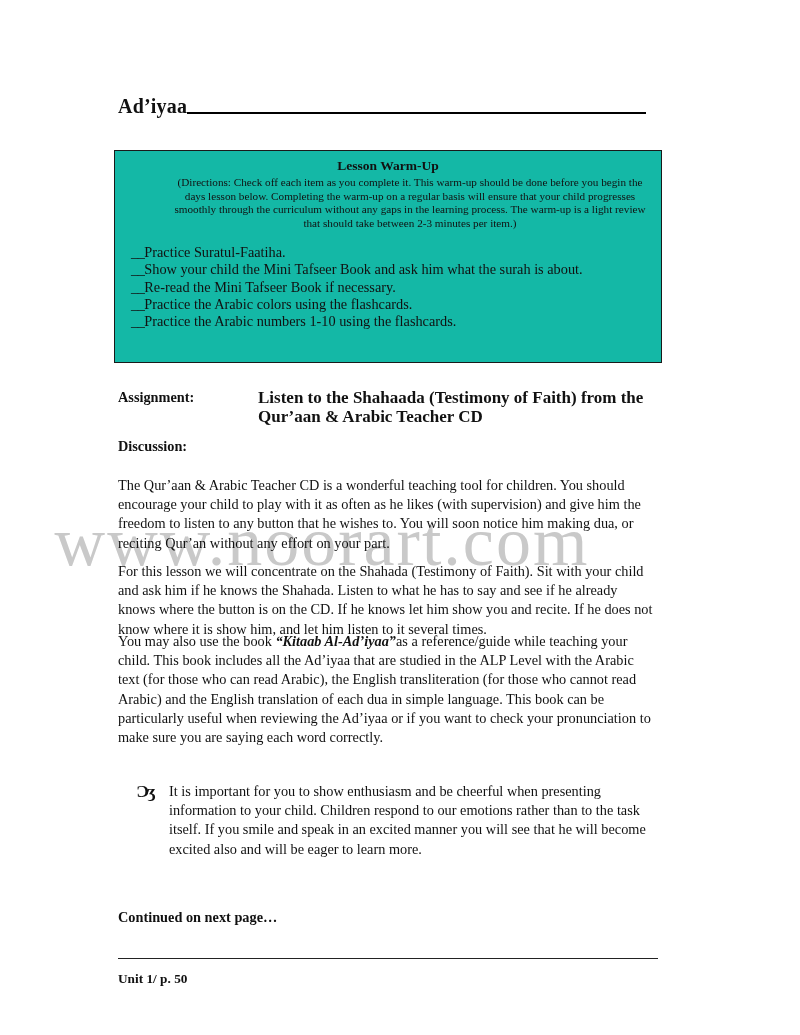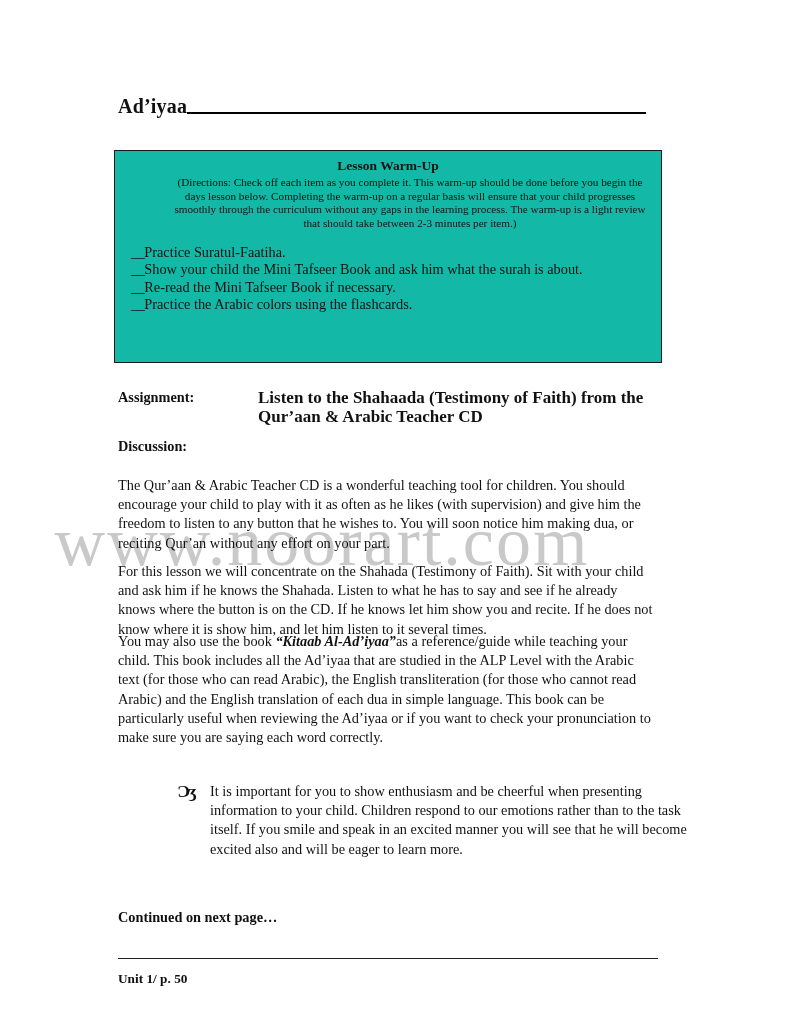--- a/index.html
+++ b/index.html
@@ -160,21 +160,20 @@
   }
 
   
   .note-row {
     position: absolute;
     left: 137px;
     top: 782px;
     width: 518px;
     display: flex;
     z-index: 2;
-    margin-left: 41px;
   }
   .note-bullet {
     flex: 0 0 32px;
     font-family: "Liberation Serif", "DejaVu Serif", serif;
     font-size: 17px;
     font-weight: bold;
     line-height: 19.2px;
     letter-spacing: -1.5px;
     transform: scaleX(1.05);
   }
@@ -228,20 +227,21 @@
   </div>
 
   <div class="warmup-box">
     <div class="warmup-title">Lesson Warm-Up</div>
     <div class="warmup-directions">(Directions: Check off each item as you complete it. This warm-up should be done before you begin the days lesson below. Completing the warm-up on a regular basis will ensure that your child progresses smoothly through the curriculum without any gaps in the learning process. The warm-up is a light review that should take between 2-3 minutes per item.)</div>
     <ul class="warmup-list">
       <li><span class="blank-mark">__</span><span>Practice Suratul-Faatiha.</span></li>
       <li><span class="blank-mark">__</span><span>Show your child the Mini Tafseer Book and ask him what the surah is about.</span></li>
       <li><span class="blank-mark">__</span><span>Re-read the Mini Tafseer Book if necessary.</span></li>
       <li><span class="blank-mark">__</span><span>Practice the Arabic colors using the flashcards.</span></li>
+      <li><span class="blank-mark">__</span><span>Practice the Arabic numbers 1-10 using the flashcards.</span></li>
     </ul>
   </div>
 
   <div class="assignment-row">
     <div class="assignment-label">Assignment:</div>
     <div class="assignment-value">Listen to the Shahaada (Testimony of Faith) from the Qur’aan &amp; Arabic Teacher CD</div>
   </div>
 
   <div class="discussion-heading">Discussion:</div>
 

